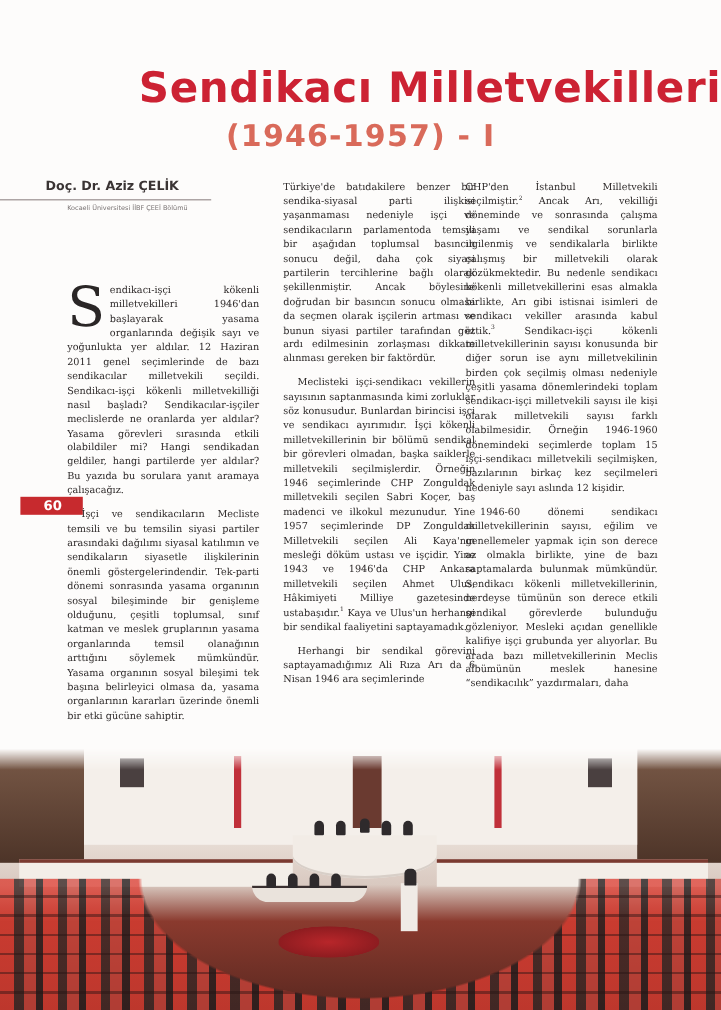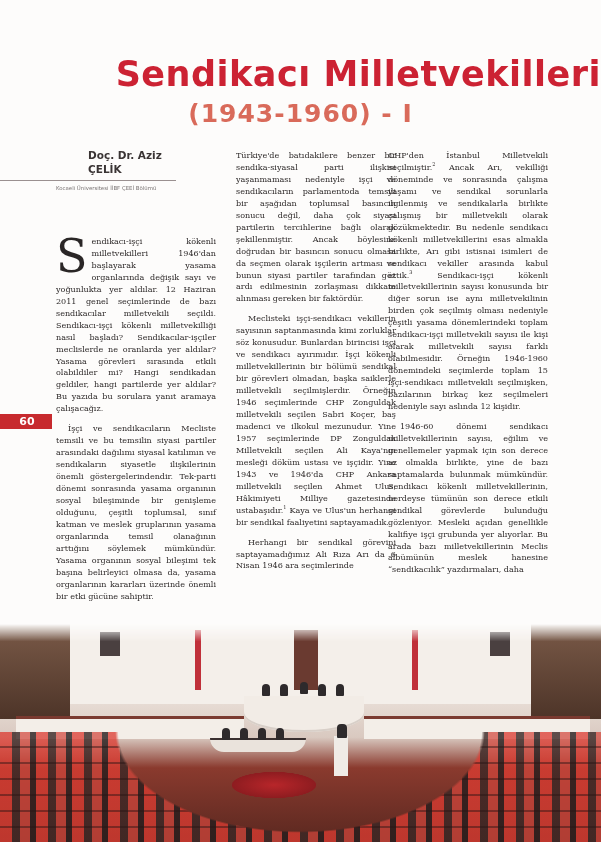--- a/index.html
+++ b/index.html
@@ -23,34 +23,34 @@
     position: absolute; left: 0; right: 0; top: 98px;
     text-align: center;
     font-family: "DejaVu Sans", "Liberation Sans", sans-serif;
     font-weight: bold; font-size: 25px; letter-spacing: 1px;
     color: #d96a5a; line-height: 32px; margin: 0;
   }
 
   
   .byline { position: absolute; left: 0; top: 148px; width: 180px; }
   .author {
-    margin-left: 88px;
+    margin-left: 38px;
     font-family: "DejaVu Sans", "Liberation Sans", sans-serif;
     font-weight: bold; font-size: 10.5px; color: #3a3434; line-height: 14px;
   }
   .byline-rule { height: 1px; background: #9a9090; margin-top: 4px; width: 176px; }
   .affiliation {
     margin-left: 56px; margin-top: 4px;
     font-family: "DejaVu Sans", "Liberation Sans", sans-serif;
     font-size: 5.4px; color: #7a7474; white-space: nowrap;
   }
 
   
   .page-tab {
-    position: absolute; left: 0; top: 414px; width: 50px; height: 15px;
+    position: absolute; left: 17px; top: 414px; width: 50px; height: 15px;
     background: #c72a2e;
     color: #fff; font-family: "DejaVu Sans", "Liberation Sans", sans-serif;
     font-weight: bold; font-size: 11px; line-height: 15px; text-align: center;
     padding-left: 2px;
   }
 
   
   .col {
     position: absolute; width: 160px;
     font-size: 8.05px; line-height: 11.95px; text-align: justify;
@@ -120,21 +120,21 @@
     -webkit-mask-image: radial-gradient(ellipse 330px 180px at 300px 0px, transparent 55%, #000 56%);
             mask-image: radial-gradient(ellipse 330px 180px at 300px 0px, transparent 55%, #000 56%);
   }
 </style>
 </head>
 <body>
 
 <div class="page">
 
   <h1 class="title">Sendikacı Milletvekilleri</h1>
-  <h2 class="subtitle">(1943-1960) - I</h2>
+  <h2 class="subtitle">(1946-1957) - I</h2>
 
   <div class="byline">
     <div class="author">Doç. Dr. Aziz ÇELİK</div>
     <div class="byline-rule"></div>
     <div class="affiliation">Kocaeli Üniversitesi İİBF ÇEEİ Bölümü</div>
   </div>
 
   <div class="page-tab">60</div>
 
   <div class="col col1">

